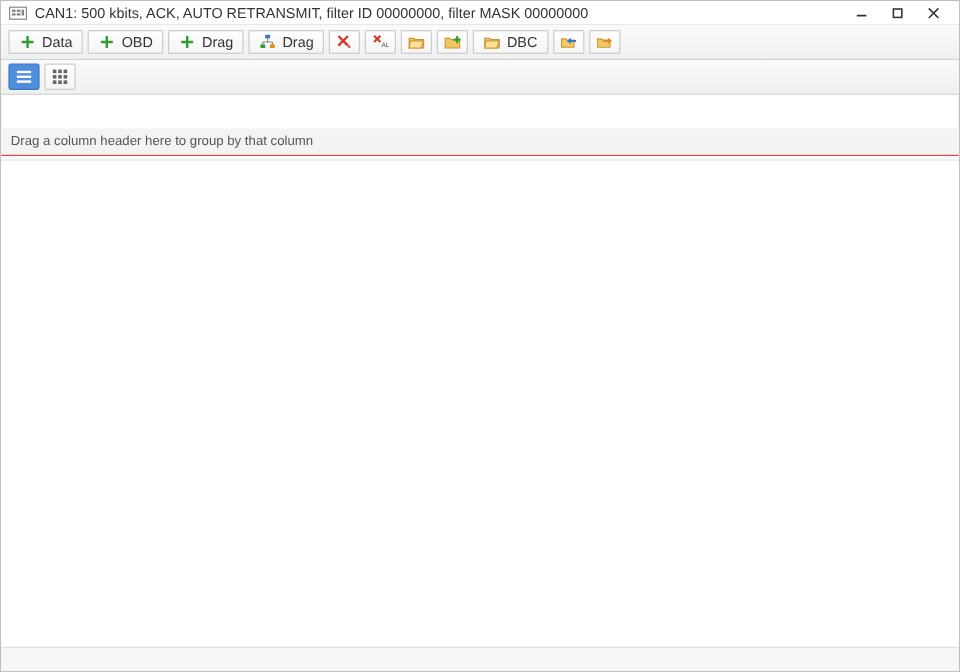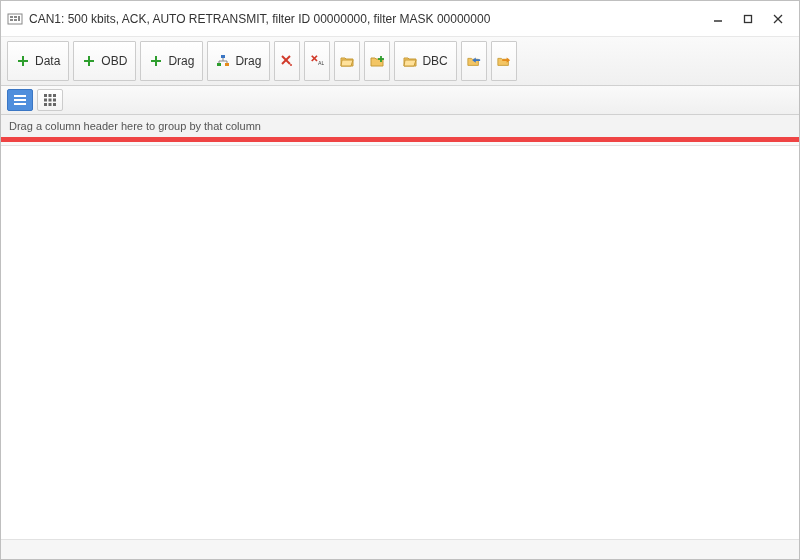--- a/index.html
+++ b/index.html
@@ -2,52 +2,52 @@
 <html><head>
 <meta charset="utf-8">
 <style>
   * { box-sizing: border-box; }
   html, body { margin: 0; padding: 0; font-family: "Segoe UI", Tahoma, Arial, sans-serif; font-size: 12px; color: #333; }
   .window {
     width: 800px; height: 560px; border: 1px solid #bfbfbf; background: #fff;
     display: flex; flex-direction: column; box-shadow: 0 0 0 0 rgba(0,0,0,0);
   }
   .titlebar {
-    height: 36px; background: #fff; display: flex; align-items: center;
+    height: 20px; background: #fff; display: flex; align-items: center;
     padding: 0 6px; border-bottom: 1px solid #e8e8e8;
   }
   .titlebar .app-icon { width: 16px; height: 16px; margin-right: 6px; flex-shrink: 0; }
   .titlebar .title { flex: 1; font-size: 12px; color: #333; white-space: nowrap; overflow: hidden; text-overflow: ellipsis; }
   .titlebar .win-controls { display: flex; gap: 0; }
   .titlebar .win-btn { width: 30px; height: 20px; display: flex; align-items: center; justify-content: center; cursor: default; }
   .toolbar {
     background: linear-gradient(#fafafa, #f0f0f0);
     border-bottom: 1px solid #d0d0d0;
     padding: 4px 6px; display: flex; gap: 4px; align-items: center;
   }
   .tbtn {
-    height: 40px; border: 1px solid #ccc; background: linear-gradient(#ffffff,#f4f4f4);
+    height: 20px; border: 1px solid #ccc; background: linear-gradient(#ffffff,#f4f4f4);
     border-radius: 1px; display: flex; align-items: center; padding: 0 8px; gap: 5px;
     font-size: 12px; cursor: default;
   }
   .tbtn.icon-only { padding: 0 5px; }
   .tbtn .ico { width: 14px; height: 14px; display: flex; align-items: center; justify-content: center; }
   .viewbar {
     background: linear-gradient(#fafafa, #f0f0f0);
     border-bottom: 1px solid #d0d0d0;
     padding: 3px 6px; display: flex; gap: 4px; align-items: center;
   }
   .vbtn {
     width: 26px; height: 22px; border: 1px solid #ccc; background: linear-gradient(#ffffff,#f4f4f4);
     border-radius: 2px; display: flex; align-items: center; justify-content: center; cursor: default;
   }
   .vbtn.active { background: #4f8edc; border-color: #3a76c4; }
   .group-header {
-    background: #f3f3f3; border-bottom: 5px solid #ef4444; padding: 5px 8px;
-    font-size: 11px; color: #555;
+    background: #f3f3f3; border-bottom: 1px solid #ef4444; padding: 5px 8px;
+    font-size: 11px; color: #555; margin-top: 28px;
   }
   .col-header-strip {
     height: 4px; border-bottom: 1px solid #e3e3e3; background: #fafafa;
   }
   .grid-body { flex: 1; background: #fff; }
   .statusbar { height: 20px; background: #f6f6f6; border-top: 1px solid #e2e2e2; }
   svg { display: block; }
 </style>
 </head>
 <body>

